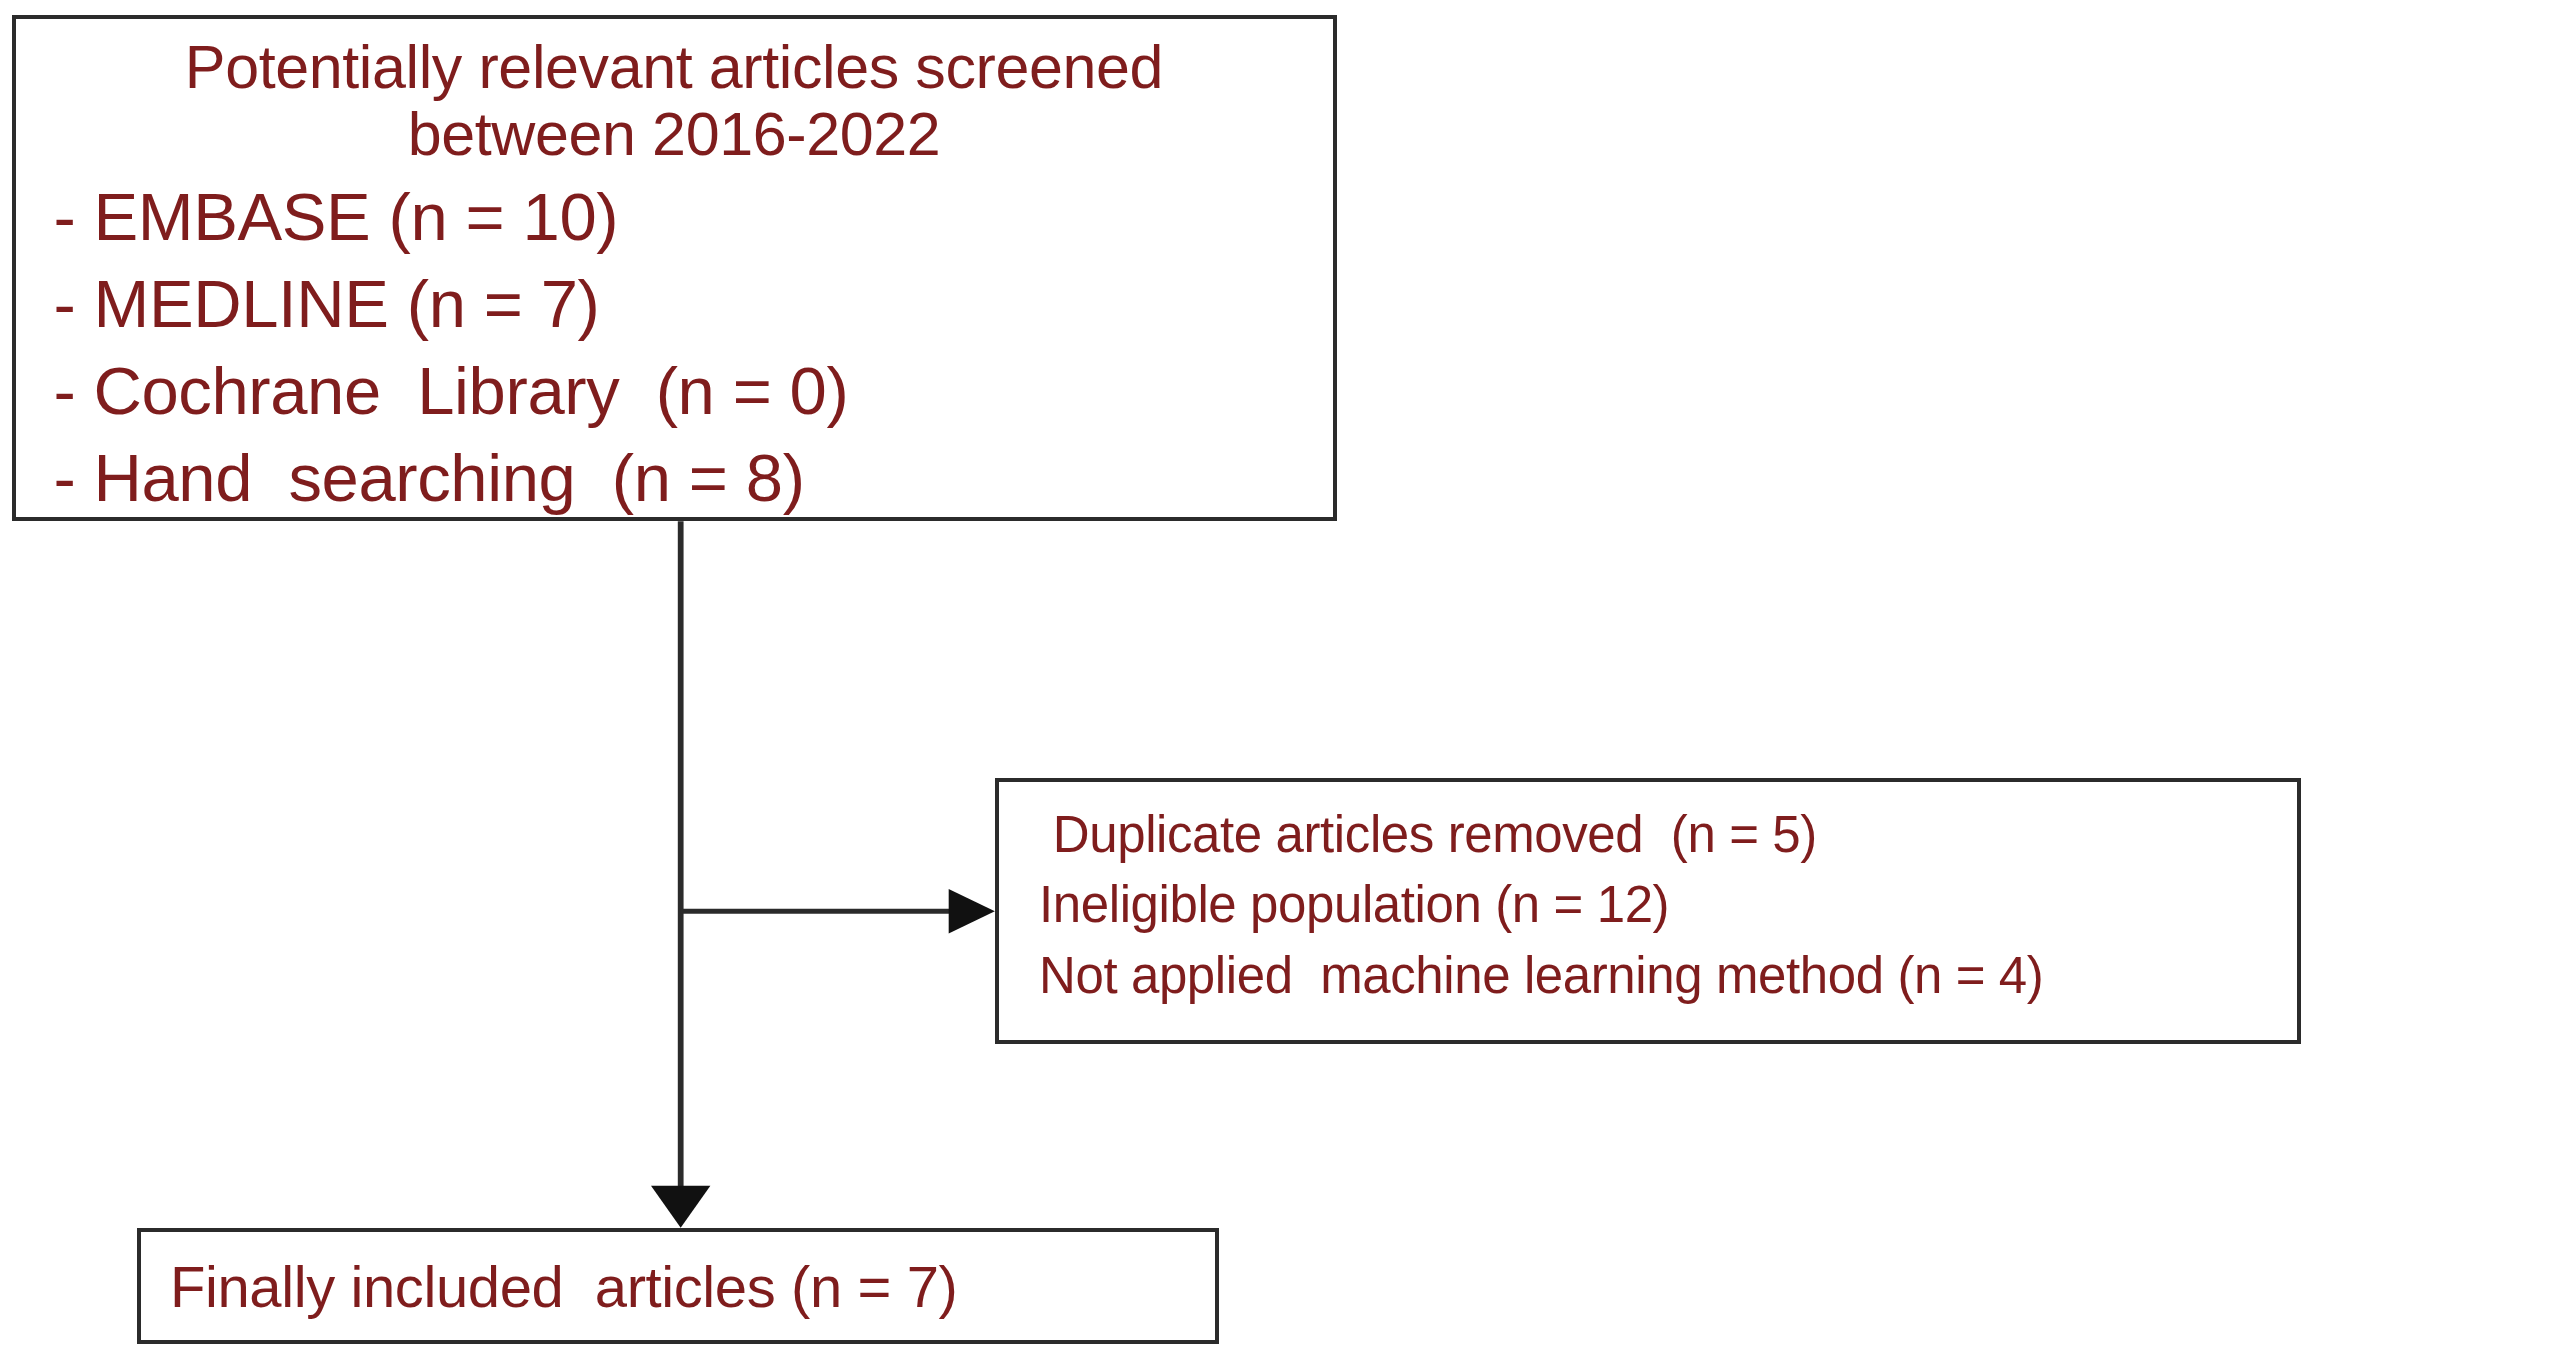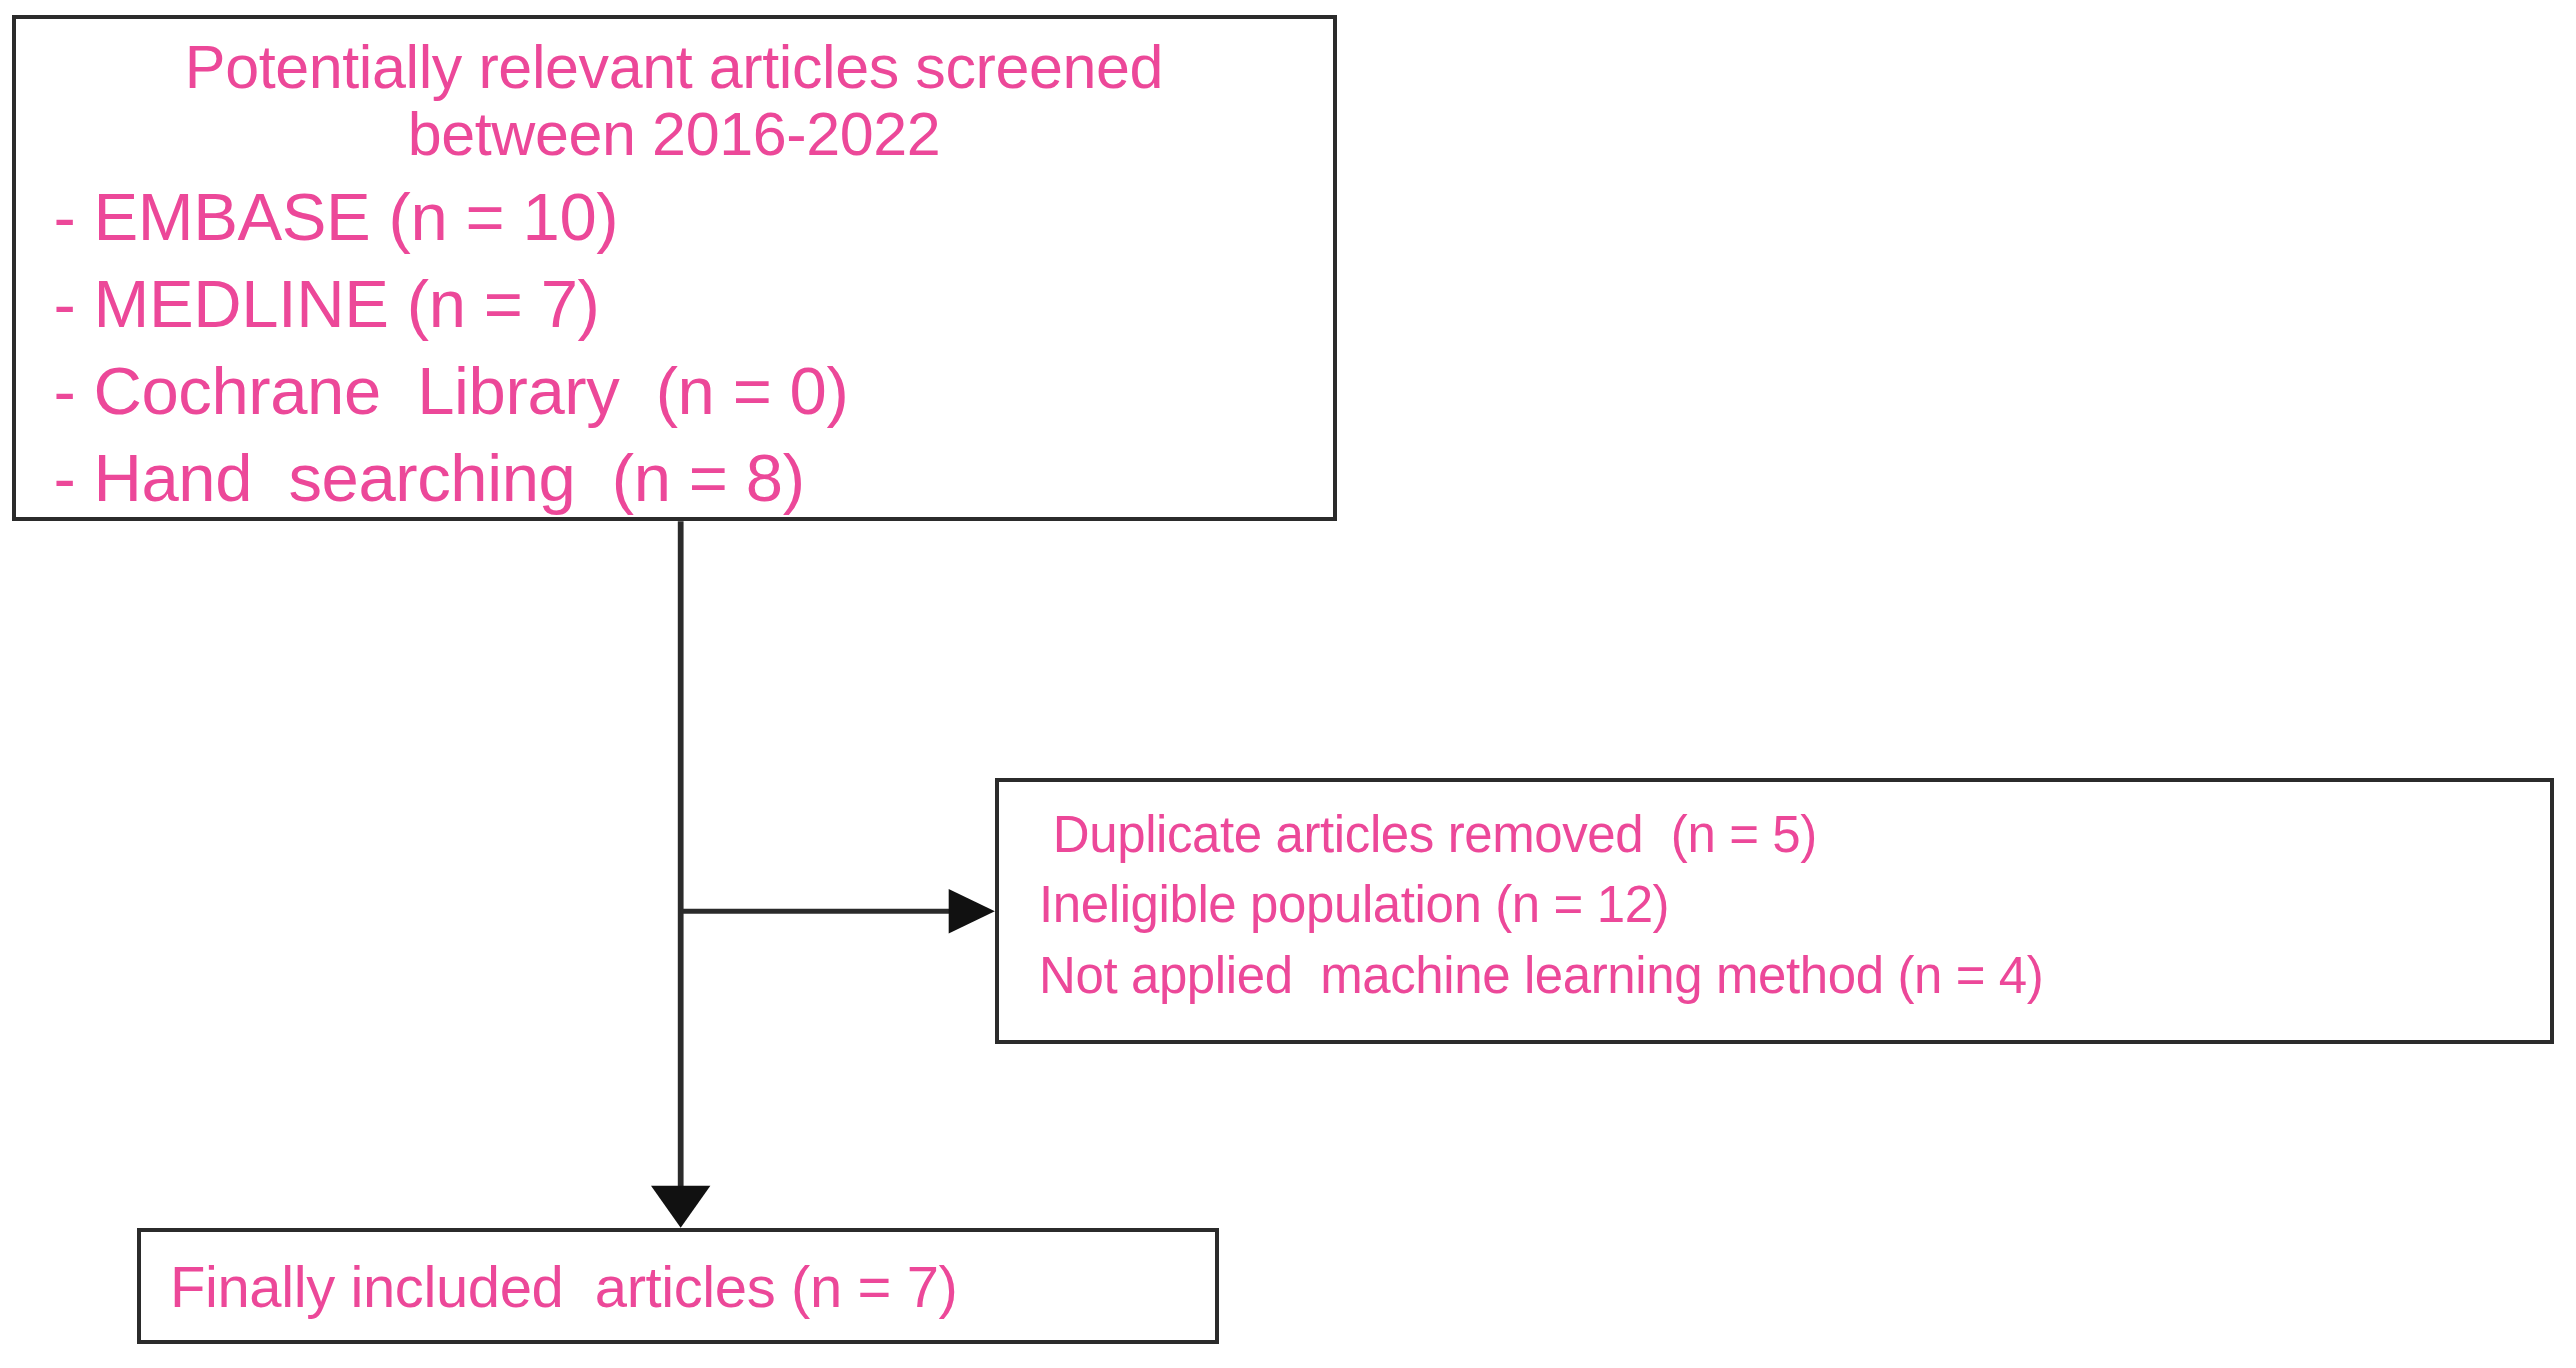--- a/index.html
+++ b/index.html
@@ -7,21 +7,21 @@
     margin: 0;
     padding: 0;
     background: #ffffff;
   }
   #canvas {
     position: relative;
     width: 2576px;
     height: 1368px;
     background: #ffffff;
     font-family: "Liberation Sans", sans-serif;
-    color: #ec4899;
+    color: #7f1d1d;
     overflow: hidden;
   }
   .flow-box {
     position: absolute;
     box-sizing: border-box;
     border: 4.1px solid #2b2b2b;
     background: #ffffff;
   }
 
   
@@ -51,21 +51,21 @@
     letter-spacing: -0.4px;
     white-space: pre;
     text-align: left;
     padding-left: 16.5px;
   }
 
   
   #box-excluded {
     left: 995px;
     top: 778px;
-    width: 1559px;
+    width: 1306px;
     height: 266px;
     padding: 18px 0 0 40px;
   }
   #box-excluded .excl-list {
     list-style: none;
     margin: 0;
     padding: 0;
   }
   #box-excluded .excl-list li {
     font-size: 51px;

